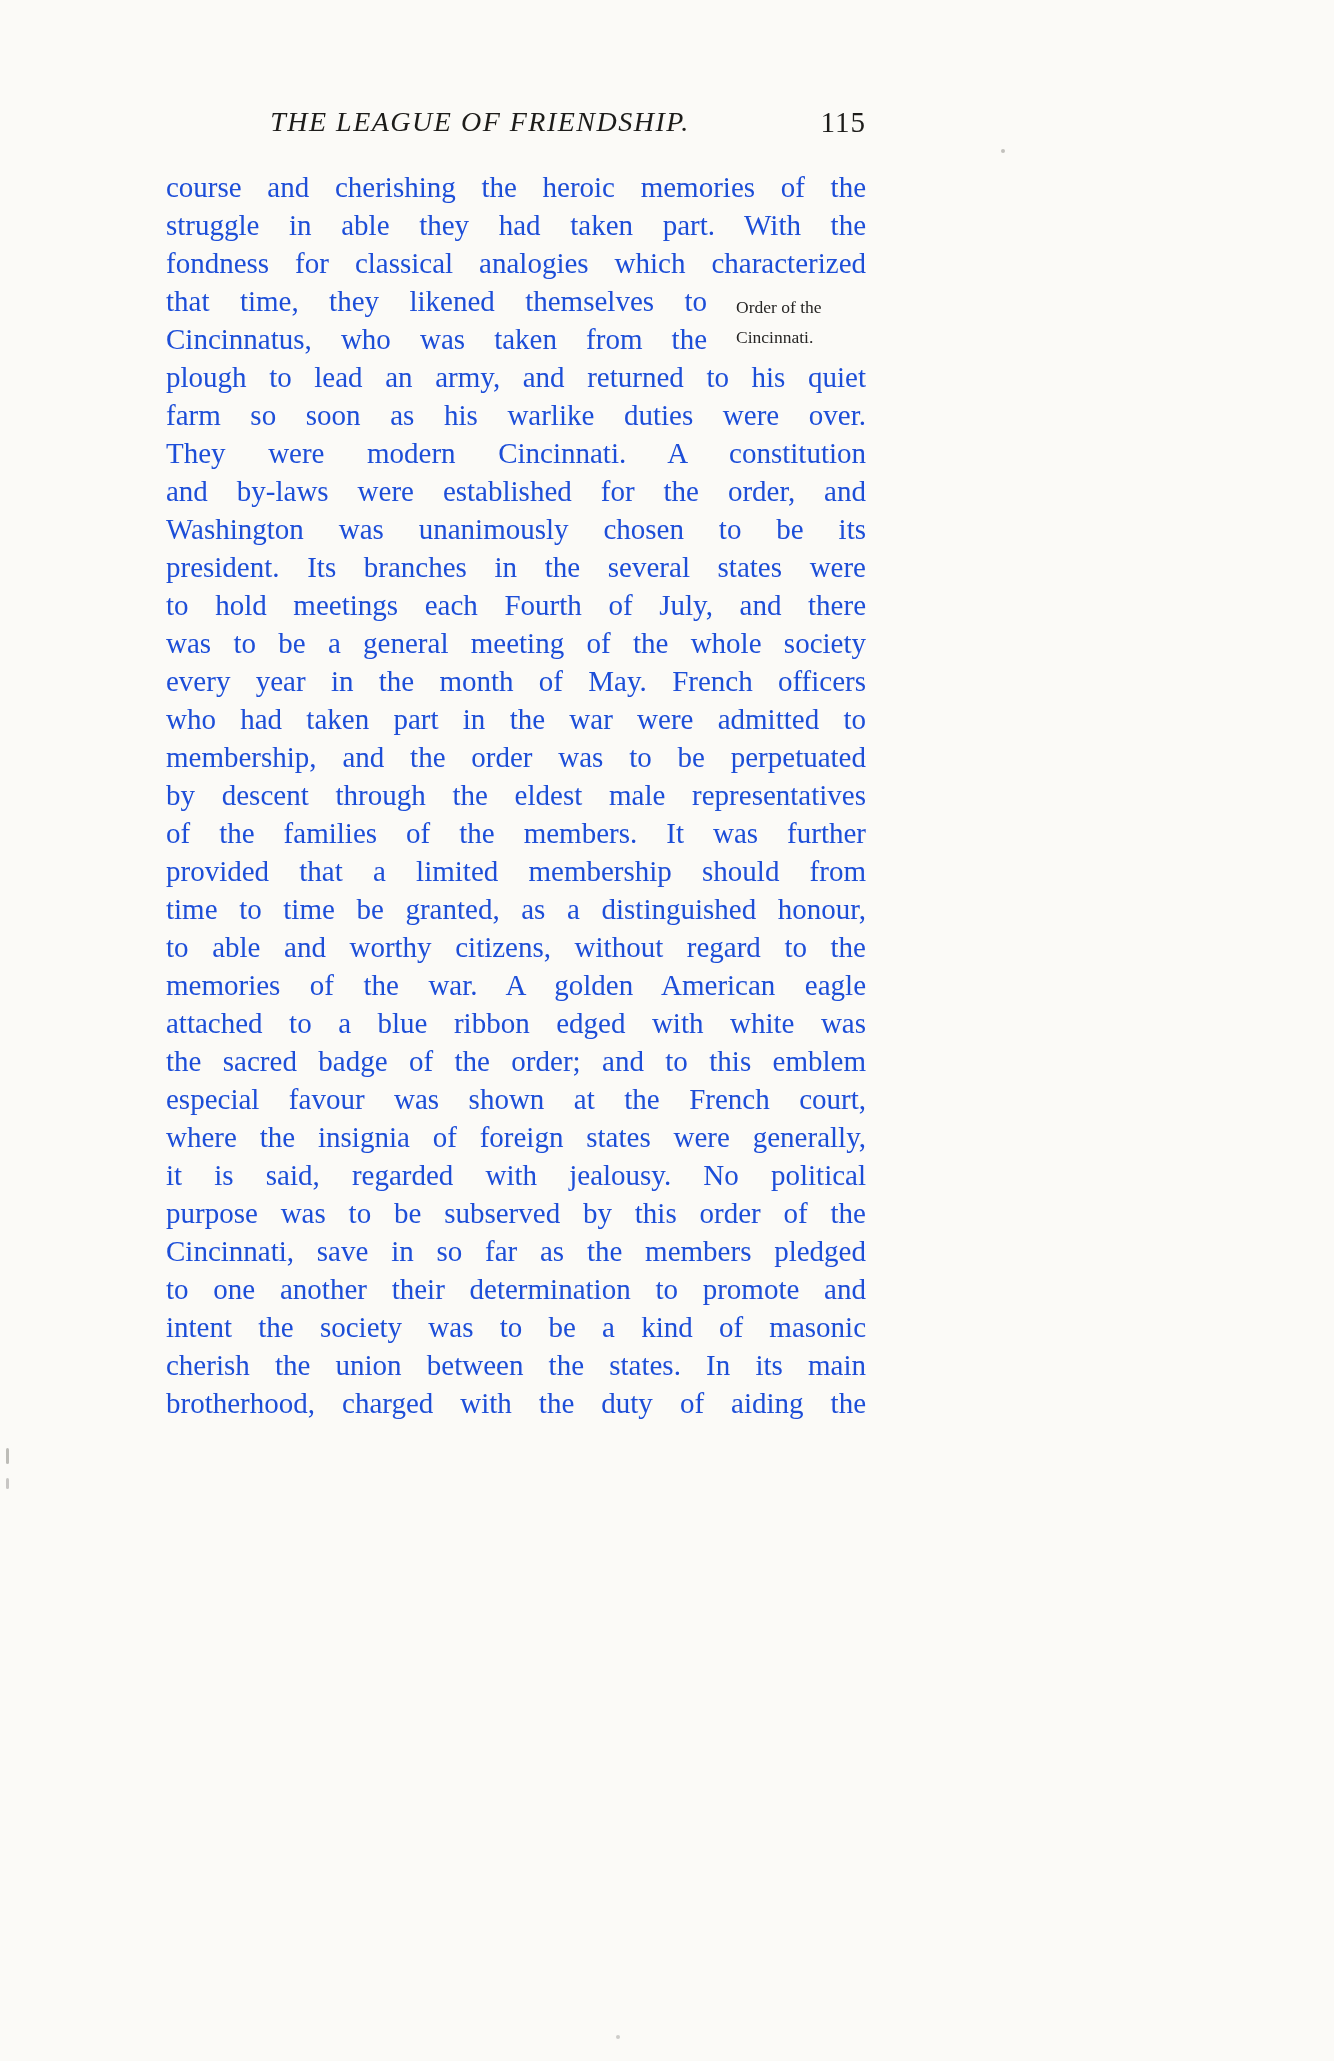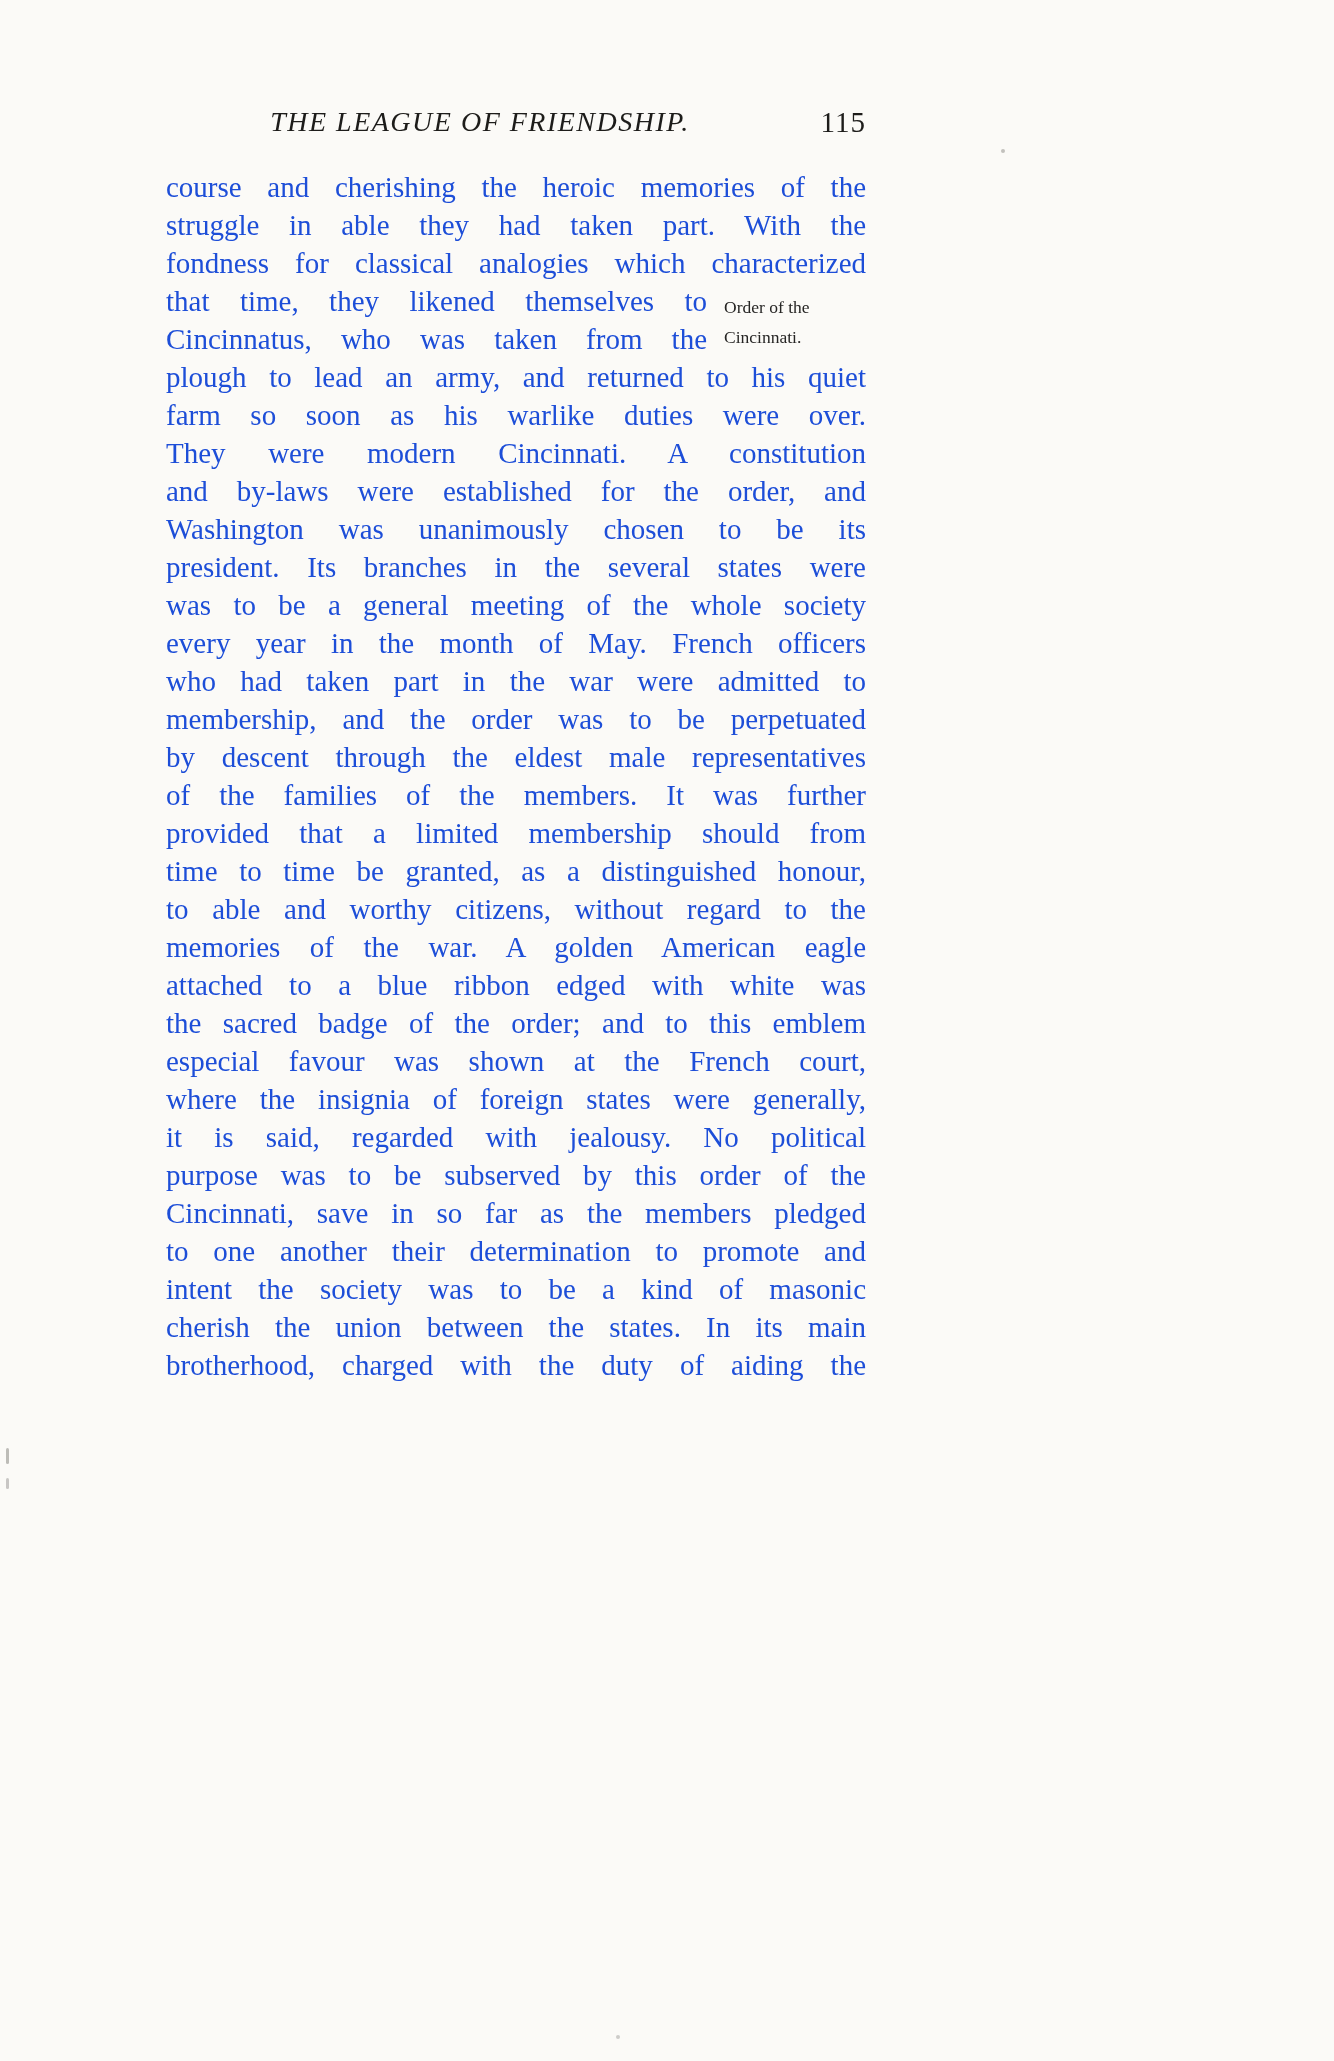--- a/index.html
+++ b/index.html
@@ -48,21 +48,21 @@
     line-height: 38px;
     text-align: justify;
     text-align-last: justify;
     color: #1d4ed8;
   }
   .line.short {
     width: 541px;
   }
   .sidenote {
     position: absolute;
-    left: 558px;
+    left: 570px;
     top: 186px;
     width: 140px;
     font-size: 17.5px;
     line-height: 30px;
     color: #262524;
     text-align: left;
   }
   .sidenote .sn-line { display: block; }
   .artifact {
     position: absolute;
@@ -91,20 +91,21 @@
         <div class="line">struggle in able they had taken part.  With the</div>
         <div class="line">fondness for classical analogies which characterized</div>
         <div class="line short">that time, they likened themselves to</div>
         <div class="line short">Cincinnatus, who was taken from the</div>
         <div class="line">plough to lead an army, and returned to his quiet</div>
         <div class="line">farm so soon as his warlike duties were over.</div>
         <div class="line">They were modern Cincinnati.  A constitution</div>
         <div class="line">and by-laws were established for the order, and</div>
         <div class="line">Washington was unanimously chosen to be its</div>
         <div class="line">president.  Its branches in the several states were</div>
+        <div class="line">to hold meetings each Fourth of July, and there</div>
         <div class="line">was to be a general meeting of the whole society</div>
         <div class="line">every year in the month of May.  French officers</div>
         <div class="line">who had taken part in the war were admitted to</div>
         <div class="line">membership, and the order was to be perpetuated</div>
         <div class="line">by descent through the eldest male representatives</div>
         <div class="line">of the families of the members.  It was further</div>
         <div class="line">provided that a limited membership should from</div>
         <div class="line">time to time be granted, as a distinguished honour,</div>
         <div class="line">to able and worthy citizens, without regard to the</div>
         <div class="line">memories of the war.  A golden American eagle</div>

